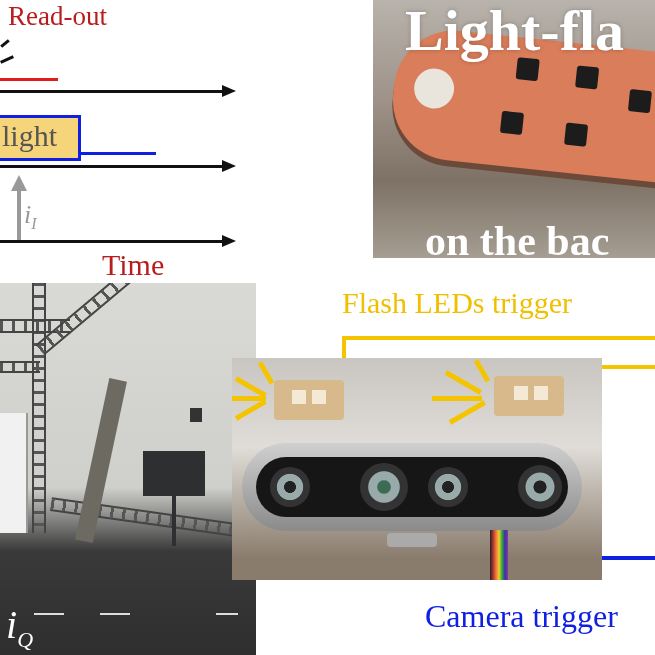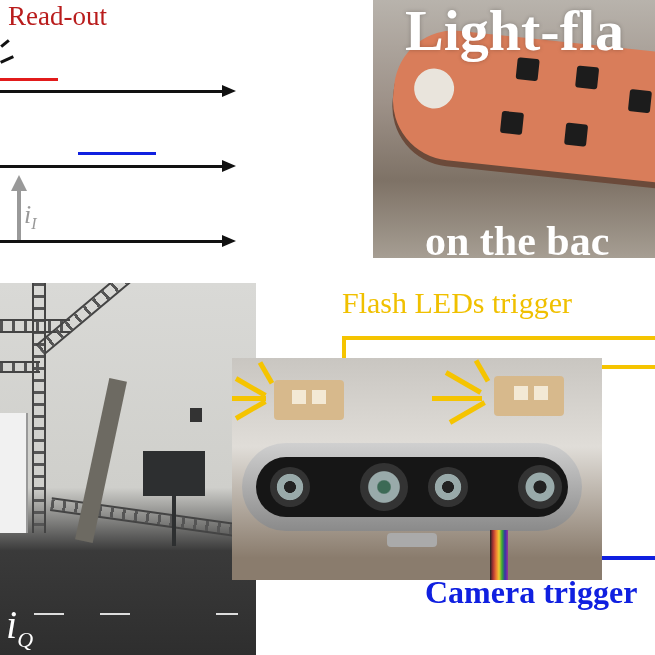--- a/index.html
+++ b/index.html
@@ -55,33 +55,37 @@
 <div class="abs" style="left:0;top:0;width:250px;height:285px;">
 
   <div class="abs" style="left:0;top:42px;width:10px;height:3px;background:#111;transform:rotate(-40deg);"></div>
   <div class="abs" style="left:0;top:58px;width:14px;height:3px;background:#111;transform:rotate(-25deg);"></div>
   <div class="abs label-black" style="left:8px;top:3px;">Read-out</div>
   <div class="abs red-line" style="left:0;top:78px;width:58px;height:3px;"></div>
 
   <div class="abs axis" style="left:0;top:90px;width:222px;"></div>
   <div class="abs arrowhead" style="left:222px;top:85px;"></div>
 
+  <div class="abs light-box" style="left:0;top:115px;width:74px;height:40px;">
+    <span style="padding-left:2px;">light</span>
+  </div>
   <div class="abs blue-line" style="left:78px;top:152px;width:78px;height:3px;"></div>
 
   <div class="abs axis" style="left:0;top:165px;width:222px;"></div>
   <div class="abs arrowhead" style="left:222px;top:160px;"></div>
 
   <div class="abs gray-head" style="left:11px;top:175px;"></div>
   <div class="abs gray-arrow" style="left:17px;top:190px;height:50px;"></div>
   <div class="abs i1" style="left:24px;top:200px;">
     <span>i</span><sub>I</sub>
   </div>
 
   <div class="abs axis" style="left:0;top:240px;width:222px;"></div>
   <div class="abs arrowhead" style="left:222px;top:235px;"></div>
+  <div class="abs label-black" style="left:102px;top:250px;font-size:30px;">Time</div>
 </div>
 
 <div class="abs photo-top">
   <div class="pcb">
     <div class="chip" style="left:120px;top:20px;"></div>
     <div class="chip" style="left:180px;top:22px;"></div>
     <div class="chip" style="left:110px;top:75px;"></div>
     <div class="chip" style="left:175px;top:80px;"></div>
     <div class="chip" style="left:235px;top:40px;"></div>
     <div style="position:absolute;left:20px;top:40px;width:40px;height:40px;border-radius:50%;background:#e9e4dc;"></div>
@@ -109,21 +113,21 @@
     <span>i</span><sub>Q</sub>
   </div>
 </div>
 
 <div class="abs yellow-text" style="left:342px;top:288px;">Flash LEDs trigger</div>
 <div class="abs yellow" style="left:342px;top:336px;width:313px;height:4px;"></div>
 <div class="abs yellow" style="left:342px;top:336px;width:4px;height:38px;"></div>
 <div class="abs yellow" style="left:578px;top:365px;width:77px;height:4px;"></div>
 
 <div class="abs blue-line" style="left:602px;top:556px;width:53px;height:4px;"></div>
-<div class="abs blue-text" style="left:425px;top:576px;font-weight:bold;">Camera trigger</div>
+<div class="abs blue-text" style="left:425px;top:600px;">Camera trigger</div>
 
 <div class="abs photo-cam">
 
   <div class="led-board" style="left:42px;top:22px;">
     <div class="led" style="left:18px;"></div>
       <div class="led" style="left:38px;"></div>
   </div>
   <div class="led-board" style="left:262px;top:18px;">
     <div class="led" style="left:20px;"></div>
       <div class="led" style="left:40px;"></div>

